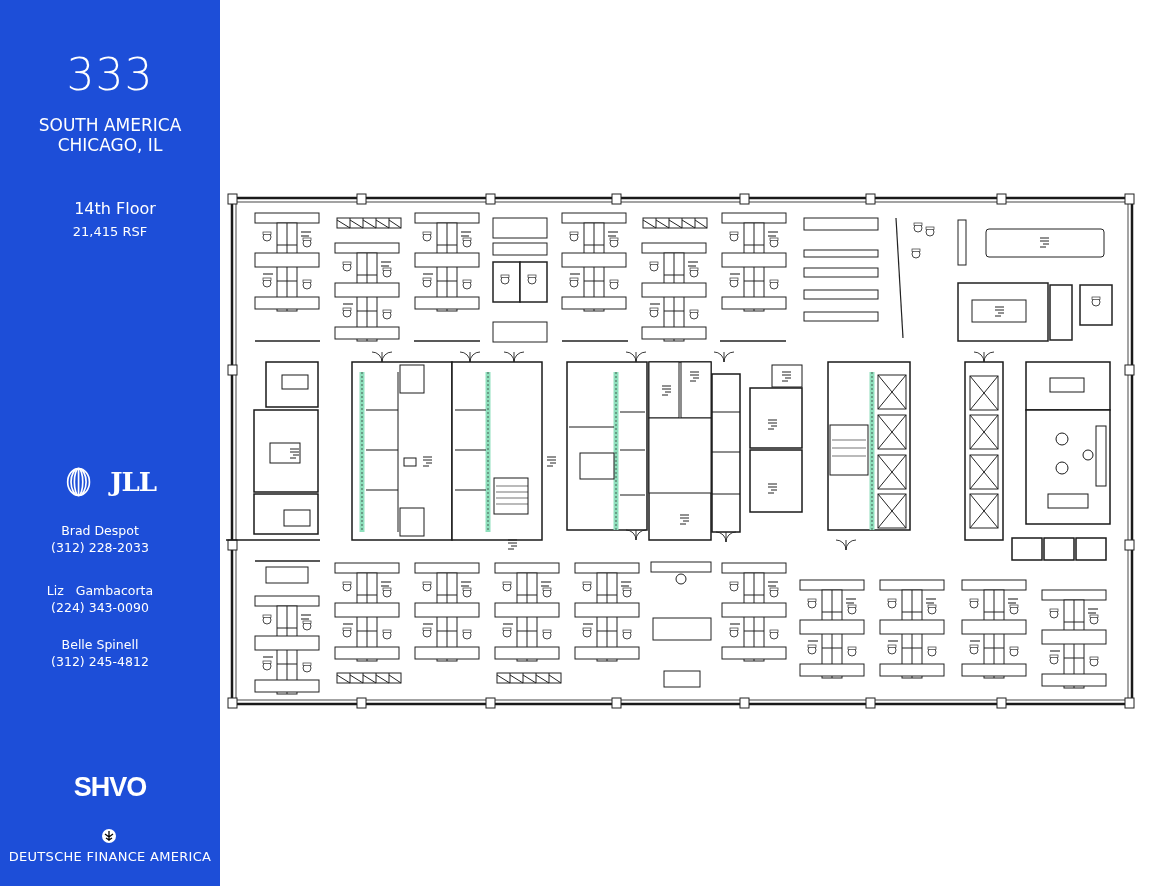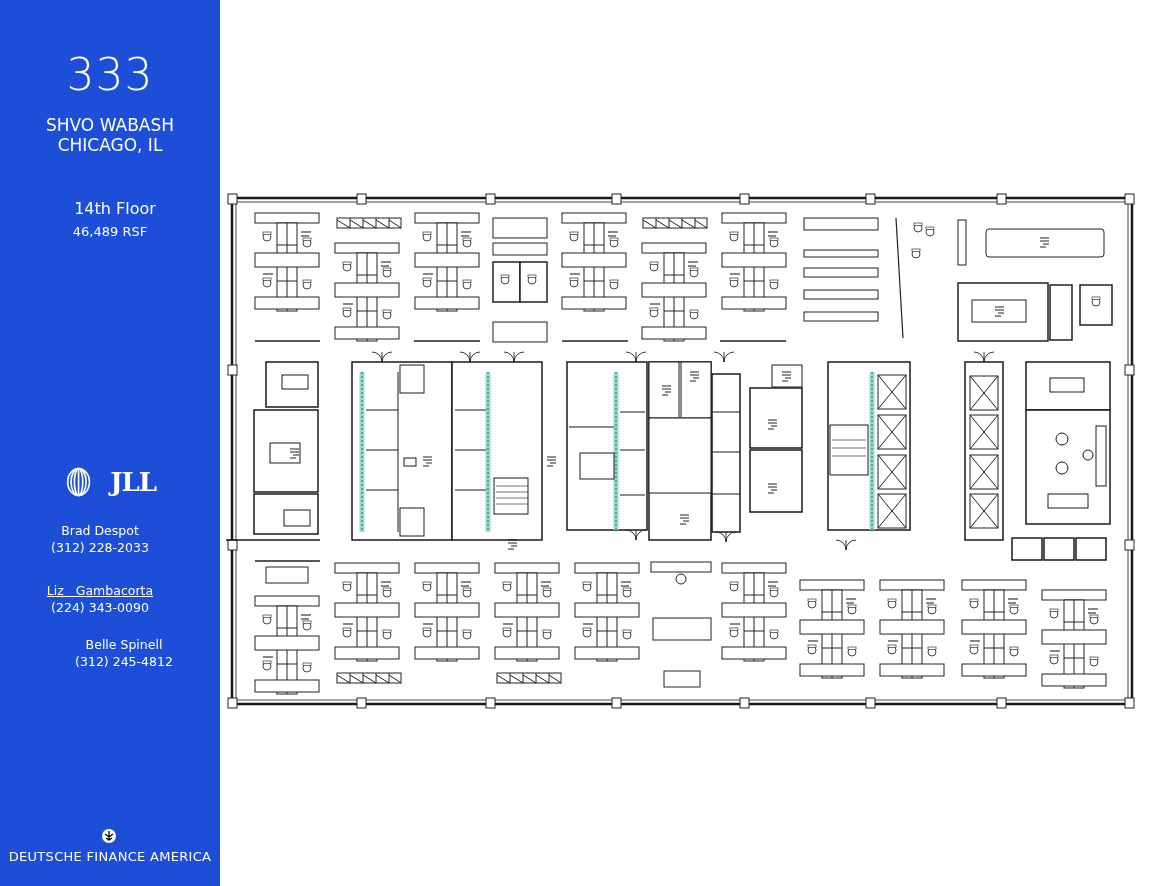--- a/index.html
+++ b/index.html
@@ -11,59 +11,60 @@
     font-family: "DejaVu Sans", sans-serif;
   }
   .bldg-num { position: absolute; top: 50px; left: 0; width: 220px; font-size: 44px; font-weight: 300; letter-spacing: 1px; line-height: 50px; }
   .street { position: absolute; top: 115px; left: 0; width: 220px; font-size: 17px; line-height: 20px; }
   .city { position: absolute; top: 135px; left: 0; width: 220px; font-size: 17px; line-height: 20px; }
   .floor { position: absolute; top: 199px; left: 0; width: 230px; font-size: 16px; line-height: 20px; }
   .rsf { position: absolute; top: 224px; left: 0; width: 220px; font-size: 13px; line-height: 16px; }
   .jll { position: absolute; top: 462px; left: 66px; width: 90px; height: 40px; display: flex; align-items: center; }
   .jll-text { font-family: "DejaVu Serif", serif; font-size: 26px; font-weight: bold; letter-spacing: -1px; margin-left: 19px; }
   .contact { position: absolute; left: 0; width: 200px; font-size: 12.5px; line-height: 17px; }
-  .c1 { top: 522px; } .c2 { top: 582px; } .c3 { top: 636px; margin-left: 24px; }
+  .c1 { top: 522px; } .c2 { top: 582px; } .c3 { top: 636px; }
   .shvo { position: absolute; top: 772px; left: 0; width: 220px; font-size: 27px; font-weight: bold; letter-spacing: -1px; font-family: "Liberation Sans", sans-serif; }
   .dfa-icon { position: absolute; top: 828px; left: 101px; width: 16px; height: 16px; }
   .dfa { position: absolute; top: 849px; left: 0; width: 220px; font-size: 13px; letter-spacing: 0.3px; }
   .plan { position: absolute; left: 226px; top: 190px; width: 912px; height: 522px; }
 </style>
 </head>
 <body>
 
 <div class="sidebar">
   <div class="bldg-num">333</div>
-  <div class="street">SHVO WABASH</div>
+  <div class="street">SOUTH AMERICA</div>
   <div class="city">CHICAGO, IL</div>
   <div class="floor">14th Floor</div>
-  <div class="rsf">46,489 RSF</div>
+  <div class="rsf">21,415 RSF</div>
 
   <div class="jll">
     <svg width="30" height="36" viewBox="0 0 30 36">
       <ellipse cx="15" cy="18" rx="13" ry="16" fill="none" stroke="#fff" stroke-width="2"></ellipse>
       <ellipse cx="15" cy="18" rx="9" ry="16" fill="none" stroke="#fff" stroke-width="2"></ellipse>
       <ellipse cx="15" cy="18" rx="5" ry="16" fill="none" stroke="#fff" stroke-width="2"></ellipse>
       <line x1="15" y1="2" x2="15" y2="34" stroke="#fff" stroke-width="2"></line>
     </svg>
     <span class="jll-text">JLL</span>
   </div>
 
   <div class="contact c1">
     <div>Brad Despot</div>
     <div>(312) 228-2033</div>
   </div>
   <div class="contact c2">
-    <div style="white-space:pre;text-decoration:underline;">Liz   Gambacorta</div>
+    <div style="white-space:pre;">Liz   Gambacorta</div>
     <div>(224) 343-0090</div>
   </div>
   <div class="contact c3">
     <div>Belle Spinell</div>
     <div>(312) 245-4812</div>
   </div>
 
+  <div class="shvo">SHVO</div>
   <svg class="dfa-icon" viewBox="0 0 16 16">
     <circle cx="8" cy="8" r="7" fill="#fff"></circle>
     <path d="M8 3 L8 13 M4 6 L8 9 L12 6 M5 10 L8 12 L11 10" stroke="#050505" stroke-width="1.3" fill="none"></path>
   </svg>
   <div class="dfa">DEUTSCHE FINANCE AMERICA</div>
 </div>
 
 <svg class="plan" viewBox="226 190 912 522" xmlns="http://www.w3.org/2000/svg">
   <defs>
     <g id="chair">

